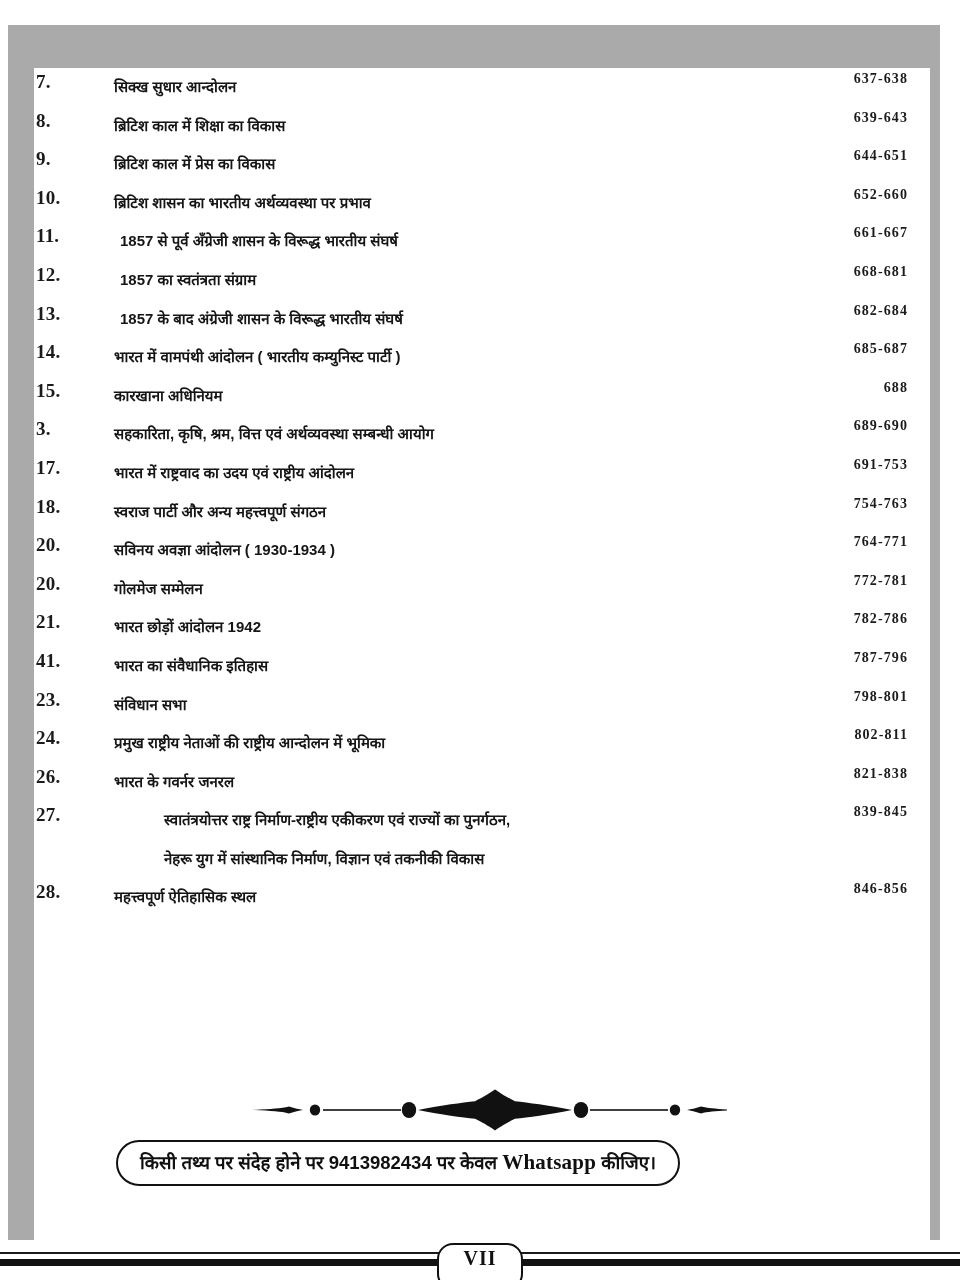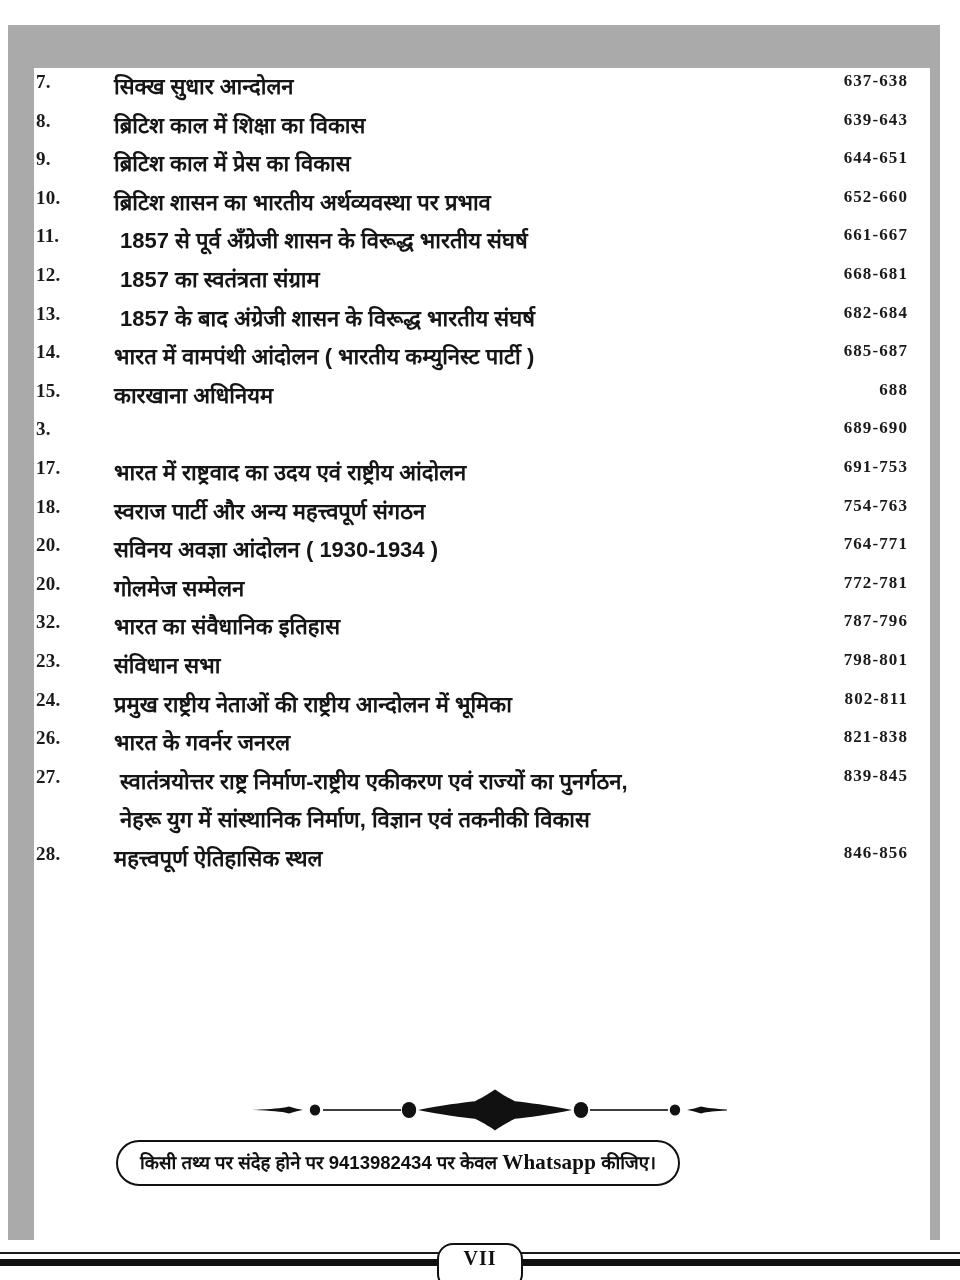--- a/index.html
+++ b/index.html
@@ -75,42 +75,43 @@
     letter-spacing: 0.2px;
   }
 
   .row-title {
     position: absolute;
     left: 80px;
     top: 0px;
     width: 660px;
     font-family: "Liberation Sans", sans-serif;
     font-weight: bold;
-    font-size: 22px;
+    font-size: 15px;
     line-height: 38.6px;
     color: #151515;
     white-space: nowrap;
   }
   .row-title .ln2 {
     display: block;
     line-height: 38.6px;
+    margin-left: 44px;
   }
   .row-title.indent {
     text-indent: 6px;
   }
 
   .row-pages {
     position: absolute;
     right: 22px;
     top: 3px;
     width: 180px;
     text-align: right;
     font-family: "Liberation Serif", serif;
     font-weight: bold;
-    font-size: 17px;
+    font-size: 14px;
     letter-spacing: 1.1px;
     color: #1b1b1b;
   }
 
   
   .ornament-wrap {
     position: absolute;
     left: 0;
     top: 1020px;
     width: 896px;
@@ -253,20 +254,21 @@
         </div>
 
         <div class="toc-row">
           <span class="row-num">15.</span>
           <span class="row-title">कारखाना अधिनियम</span>
           <span class="row-pages">688</span>
         </div>
 
         <div class="toc-row">
           <span class="row-num">3.</span>
+          <span class="row-title">सहकारिता, कृषि, श्रम, वित्त एवं अर्थव्यवस्था सम्बन्धी आयोग</span>
           <span class="row-pages">689-690</span>
         </div>
 
         <div class="toc-row">
           <span class="row-num">17.</span>
           <span class="row-title">भारत में राष्ट्रवाद का उदय एवं राष्ट्रीय आंदोलन</span>
           <span class="row-pages">691-753</span>
         </div>
 
         <div class="toc-row">
@@ -280,23 +282,28 @@
           <span class="row-title">सविनय अवज्ञा आंदोलन ( 1930-1934 )</span>
           <span class="row-pages">764-771</span>
         </div>
 
         <div class="toc-row">
           <span class="row-num">20.</span>
           <span class="row-title">गोलमेज सम्मेलन</span>
           <span class="row-pages">772-781</span>
         </div>
 
-
-        <div class="toc-row">
-          <span class="row-num">32.</span>
+        <div class="toc-row">
+          <span class="row-num">21.</span>
+          <span class="row-title">भारत छोड़ों आंदोलन 1942</span>
+          <span class="row-pages">782-786</span>
+        </div>
+
+        <div class="toc-row">
+          <span class="row-num">41.</span>
           <span class="row-title">भारत का संवैधानिक इतिहास</span>
           <span class="row-pages">787-796</span>
         </div>
 
         <div class="toc-row">
           <span class="row-num">23.</span>
           <span class="row-title">संविधान सभा</span>
           <span class="row-pages">798-801</span>
         </div>
 

